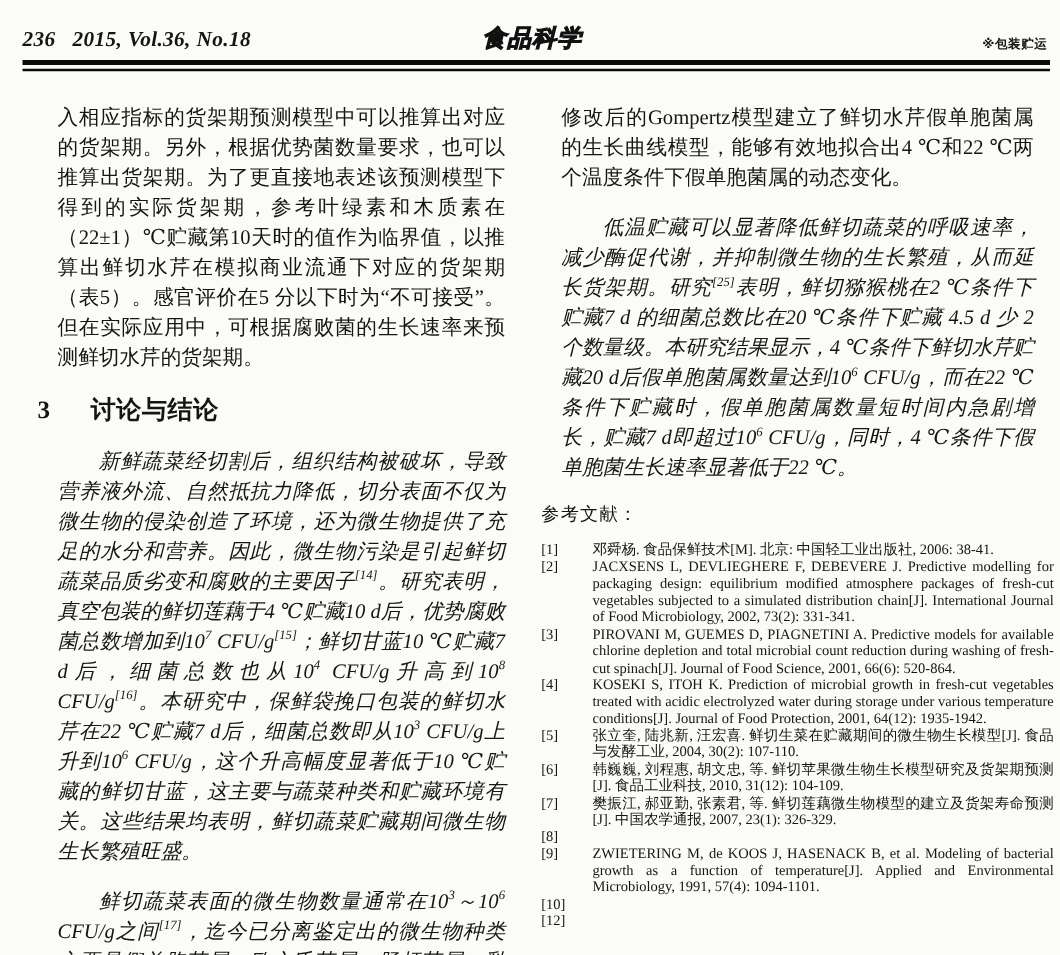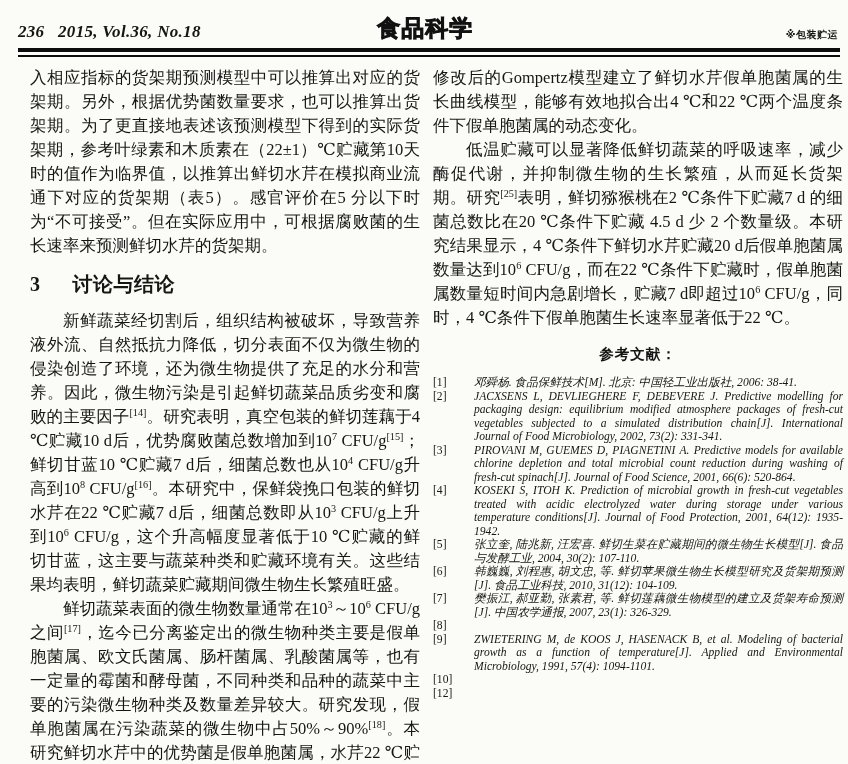--- a/index.html
+++ b/index.html
@@ -27,22 +27,23 @@
     font-size: 17px;
     white-space: pre;
     letter-spacing: 0.3px;
   }
   .journal-title {
     position: absolute;
     left: 50%; bottom: 0;
     transform: translateX(-54%);
     font-family: "Liberation Sans", "DejaVu Sans", sans-serif;
     font-weight: 900;
-    font-size: 23px;
+    font-size: 19px;
     letter-spacing: 1px;
+    font-style: italic;
     -webkit-text-stroke: 0.8px #111;
   }
   .section-label {
     position: absolute;
     right: 2px; bottom: 2px;
     font-family: "Liberation Sans", "DejaVu Sans", sans-serif;
     font-weight: 700;
     font-size: 10px;
     letter-spacing: 0.5px;
   }
@@ -51,61 +52,59 @@
   .rule-thin  { height: 2px; background: #0c0c0c; margin-top: 3px; }
   
   .columns {
     display: flex;
     gap: 13px;
     padding: 9px 5px 0 30px;
   }
   .col-left  { width: 390px; flex: 0 0 390px; }
   .col-right { width: 410px; flex: 0 0 410px; }
   p.body {
-    margin: 0;
+    margin: 16px;
     font-size: 16.5px;
     line-height: 24px;
     text-align: justify;
     text-justify: inter-ideograph;
   }
-  p.indent { text-indent: 2em; }
+  p.indent { text-indent: 2em; font-style: italic; }
   sup { font-size: 0.62em; line-height: 0; vertical-align: super; }
   .section-heading {
     margin: 13px 0 11px 0;
     font-family: Liberation Serif, serif;
     font-size: 20px;
     font-weight: 700;
     letter-spacing: 0.5px;
   }
   .section-heading .sec-num { margin-right: 1.6em; }
   
   .ref-heading {
     margin: 15px 0 12px 0;
     font-family: "Liberation Sans", "DejaVu Sans", sans-serif;
     font-size: 14.5px;
-    font-weight: 700;
+    font-weight: 400;
     letter-spacing: 1px;
-    text-align: center;
   }
   .refs {
     list-style: none;
     margin: 0; padding: 0;
     font-size: 11.6px;
     line-height: 13.5px;
   }
   .ref-item { display: flex; }
   .ref-num {
     flex: 0 0 28px;
     width: 28px;
     margin-right: 13px;
   }
   .ref-text {
     flex: 1;
     text-align: justify;
-    font-style: italic;
   }
   .faded { color: #8e8e86; }
 </style>
 </head>
 <body>
 
 <div class="page">
 
   <header class="page-header">
     <span class="page-info">236   2015, Vol.36, No.18</span>

